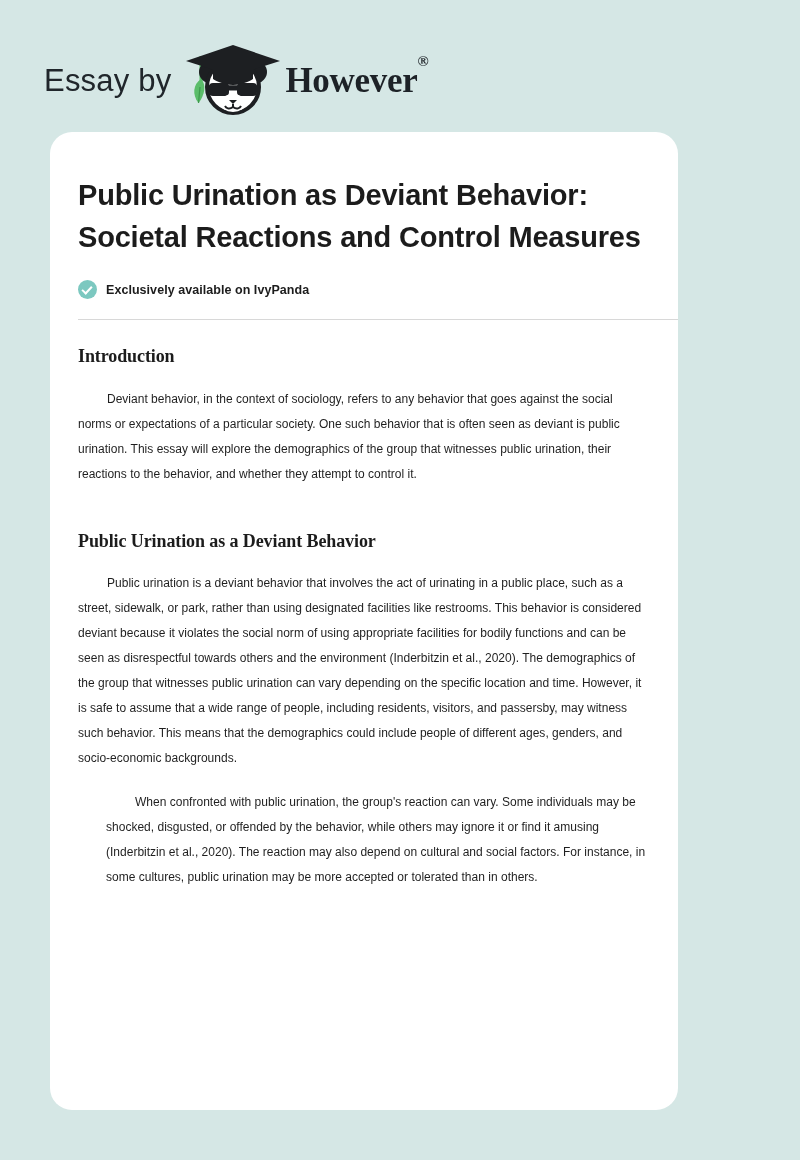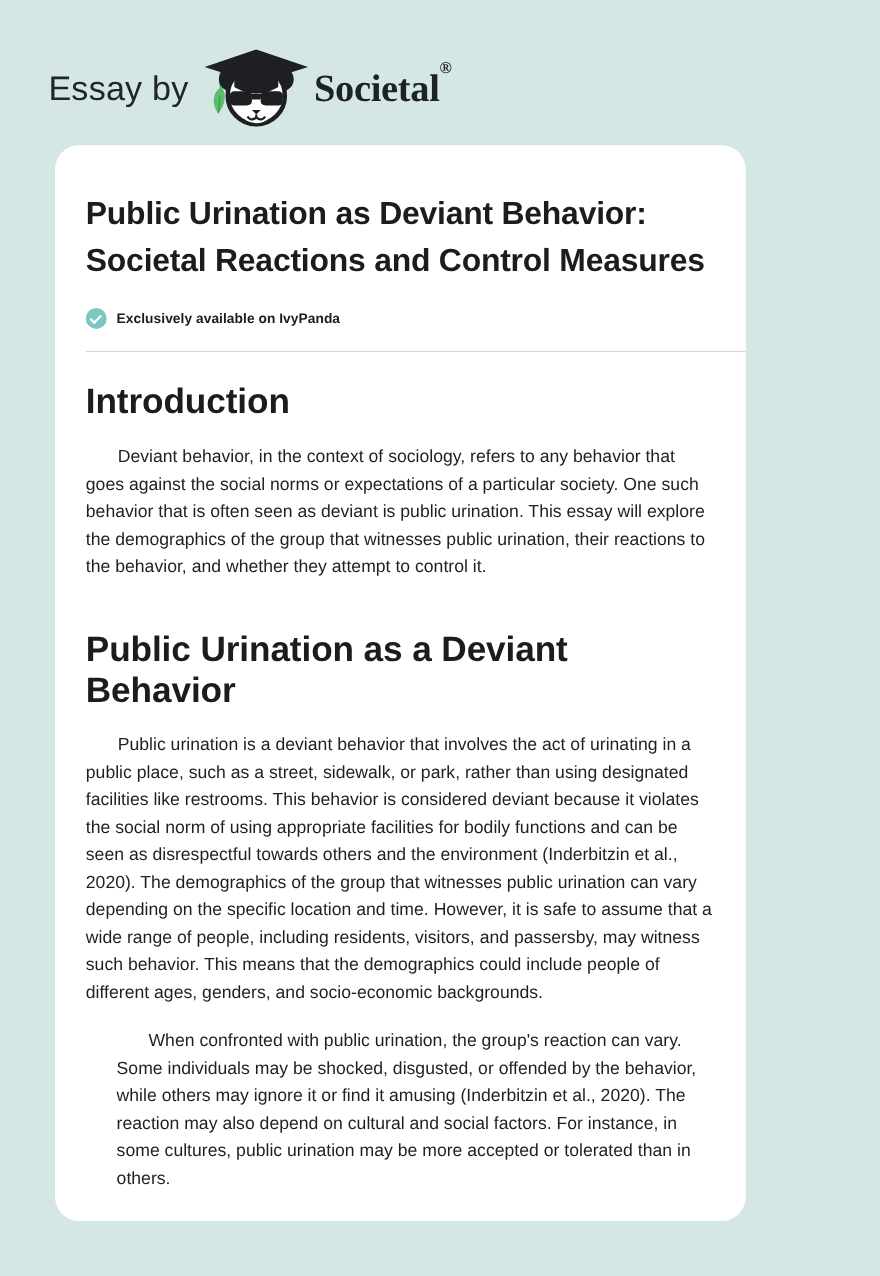--- a/index.html
+++ b/index.html
@@ -121,34 +121,35 @@
   }
 
   .divider {
     border: 0;
     border-top: 1px solid #d8d8d8;
     margin: 0 0 26px 0;
     width: 648px;
   }
 
   .section-heading {
-    font-size: 32px;
+    font-size: 18px;
     font-weight: bold;
     color: #1c1c1c;
     margin: 0 0 20px 0;
     line-height: 1.15;
     letter-spacing: -0.1px;
     font-stretch: condensed;
+    font-family: Liberation Serif, serif;
   }
   .section-heading.spaced-above {
     margin-top: 44px;
   }
 
   .body-paragraph {
-    font-size: 16px;
+    font-size: 12px;
     line-height: 25px;
     color: #1f1f1f;
     margin: 0 0 19px 0;
     text-indent: 29px;
     max-width: 648px;
     letter-spacing: 0.01px;
   }
   .body-paragraph:last-child {
     margin-bottom: 0;
     margin-left: 28px;
@@ -184,21 +185,21 @@
       <path d="M50 46 L58 46" stroke="#1d1f22" stroke-width="3"></path>
 
       <ellipse cx="54" cy="60" rx="13" ry="9" fill="#ffffff"></ellipse>
       <path d="M50 57 L58 57 L54 61 Z" fill="#1d1f22"></path>
       <path d="M54 61 L54 64" stroke="#1d1f22" stroke-width="2"></path>
       <path d="M54 64 C50 67, 47 65, 46 63" stroke="#1d1f22" stroke-width="2" fill="none"></path>
       <path d="M54 64 C58 67, 61 65, 62 63" stroke="#1d1f22" stroke-width="2" fill="none"></path>
     </svg>
 
     <span class="brand-wordmark">
-      <span>Societal</span><sup>®</sup>
+      <span>However</span><sup>®</sup>
     </span>
   </div>
 </div>
 
 <div class="paper-card">
   <div class="paper-inner">
 
     <h1 class="doc-title">Public Urination as Deviant Behavior: Societal Reactions and Control Measures</h1>
 
     <div class="exclusive-badge">

